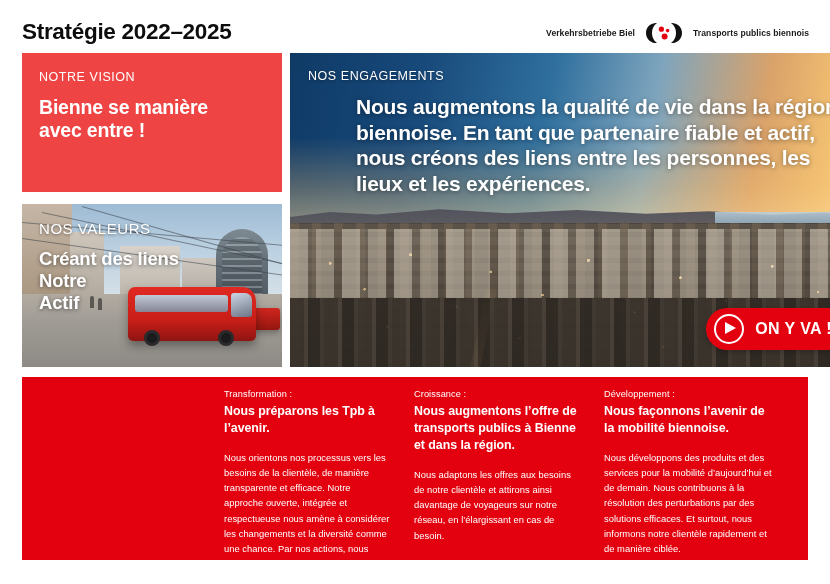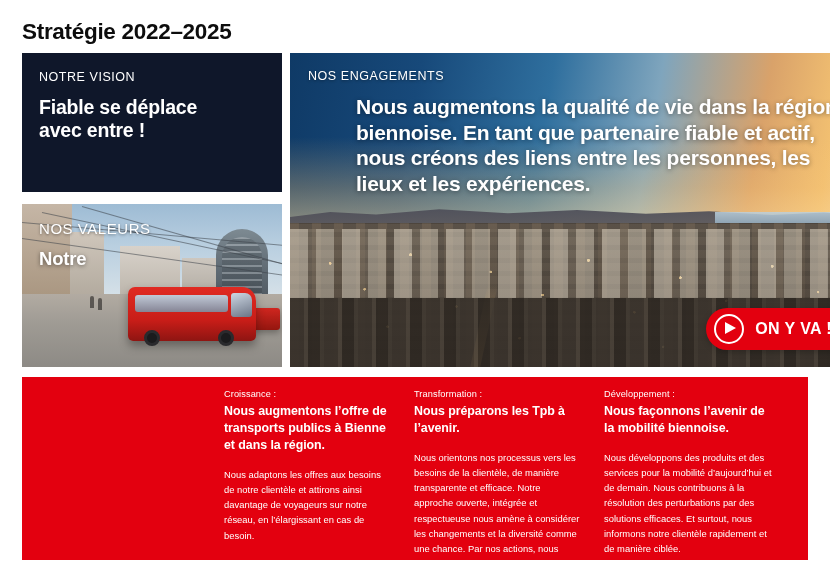--- a/index.html
+++ b/index.html
@@ -55,21 +55,21 @@
     width: 40px; height: 22px;
     position: relative;
     flex: 0 0 auto;
   }
 
   
   .vision-panel {
     position: absolute;
     left: 22px; top: 53px;
     width: 260px; height: 139px;
-    background: #0f172a;
+    background: #ef4444;
   }
   .vision-kicker {
     position: absolute;
     left: 17px; top: 17px;
     font-size: 12.5px;
     color: #ffffff;
     letter-spacing: 0.55px;
     font-weight: normal;
   }
   .vision-head {
@@ -367,26 +367,39 @@
   }
 </style>
 </head>
 <body>
 
 <div id="page">
 
   <div class="header">
     <div class="page-title">Stratégie 2022–2025</div>
 
+    <div class="brand">
+      <span class="brand-text">Verkehrsbetriebe Biel</span>
+      <span class="brand-mark">
+        <svg width="40" height="22" viewBox="0 0 40 22" aria-hidden="true">
+          <path d="M2 11 C2 4, 8 0.5, 13 1 C9.5 3.5, 8 7, 8 11 C8 15, 9.5 18.5, 13 21 C8 21.5, 2 18, 2 11 Z" fill="#111111"></path>
+          <path d="M38 11 C38 4, 32 0.5, 27 1 C30.5 3.5, 32 7, 32 11 C32 15, 30.5 18.5, 27 21 C32 21.5, 38 18, 38 11 Z" fill="#111111"></path>
+          <circle cx="17.4" cy="7.2" r="2.6" fill="#e3000f"></circle>
+          <circle cx="23.6" cy="8.6" r="1.8" fill="#e3000f"></circle>
+          <circle cx="20.6" cy="14.4" r="3.0" fill="#e3000f"></circle>
+        </svg>
+      </span>
+      <span class="brand-text">Transports publics biennois</span>
+    </div>
   </div>
 
   <div class="vision-panel">
     <div class="vision-kicker">NOTRE VISION</div>
     <div class="vision-head">
-      <div>Fiable se déplace</div>
+      <div>Bienne se manière</div>
       <div>avec entre !</div>
     </div>
   </div>
 
   <div class="values-panel">
     <div class="bus-scene">
       <div class="bs-sky"></div>
       <div class="bs-bldg bs-b1"></div>
       <div class="bs-bldg bs-b2"></div>
       <div class="bs-bldg bs-b3"></div>
@@ -403,21 +416,23 @@
       <div class="bs-bus2"></div>
       <div class="bs-bus">
         <div class="win"></div>
         <div class="wsh"></div>
         <div class="wheel w1"></div>
         <div class="wheel w2"></div>
       </div>
     </div>
     <div class="values-kicker">NOS VALEURS</div>
     <div class="values-head">
+      <div>Créant des liens</div>
       <div>Notre</div>
+      <div>Actif</div>
     </div>
   </div>
 
   <div class="hero-panel">
     <div style="position:absolute;inset:0;">
       <div class="hero-sky"></div>
       <div class="hero-hills"></div>
       <div class="hero-lake"></div>
       <div class="hero-city"></div>
       <div class="hero-blocks"></div>
@@ -431,28 +446,28 @@
     <div class="cta">
       <span class="cta-ring"></span>
       <span class="cta-label">ON Y VA !</span>
     </div>
   </div>
 
   <div class="strategy-panel">
 
     <div class="cols">
       <div class="col">
+        <div class="col-kicker">Transformation :</div>
+        <div class="col-head">Nous préparons les Tpb à l’avenir.</div>
+        <div class="col-body">Nous orientons nos processus vers les besoins de la clientèle, de manière transparente et efficace. Notre approche ouverte, intégrée et respectueuse nous amène à considérer les changements et la diversité comme une chance. Par nos actions, nous préservons la santé et l’environnement.</div>
+      </div>
+      <div class="col">
         <div class="col-kicker">Croissance :</div>
         <div class="col-head">Nous augmentons l’offre de transports publics à Bienne et dans la région.</div>
         <div class="col-body">Nous adaptons les offres aux besoins de notre clientèle et attirons ainsi davantage de voyageurs sur notre réseau, en l’élargissant en cas de besoin.</div>
-      </div>
-      <div class="col">
-        <div class="col-kicker">Transformation :</div>
-        <div class="col-head">Nous préparons les Tpb à l’avenir.</div>
-        <div class="col-body">Nous orientons nos processus vers les besoins de la clientèle, de manière transparente et efficace. Notre approche ouverte, intégrée et respectueuse nous amène à considérer les changements et la diversité comme une chance. Par nos actions, nous préservons la santé et l’environnement.</div>
       </div>
       <div class="col">
         <div class="col-kicker">Développement :</div>
         <div class="col-head">Nous façonnons l’avenir de la mobilité biennoise.</div>
         <div class="col-body">Nous développons des produits et des services pour la mobilité d’aujourd’hui et de demain. Nous contribuons à la résolution des perturbations par des solutions efficaces. Et surtout, nous informons notre clientèle rapidement et de manière ciblée.</div>
       </div>
     </div>
   </div>
 
 </div>

